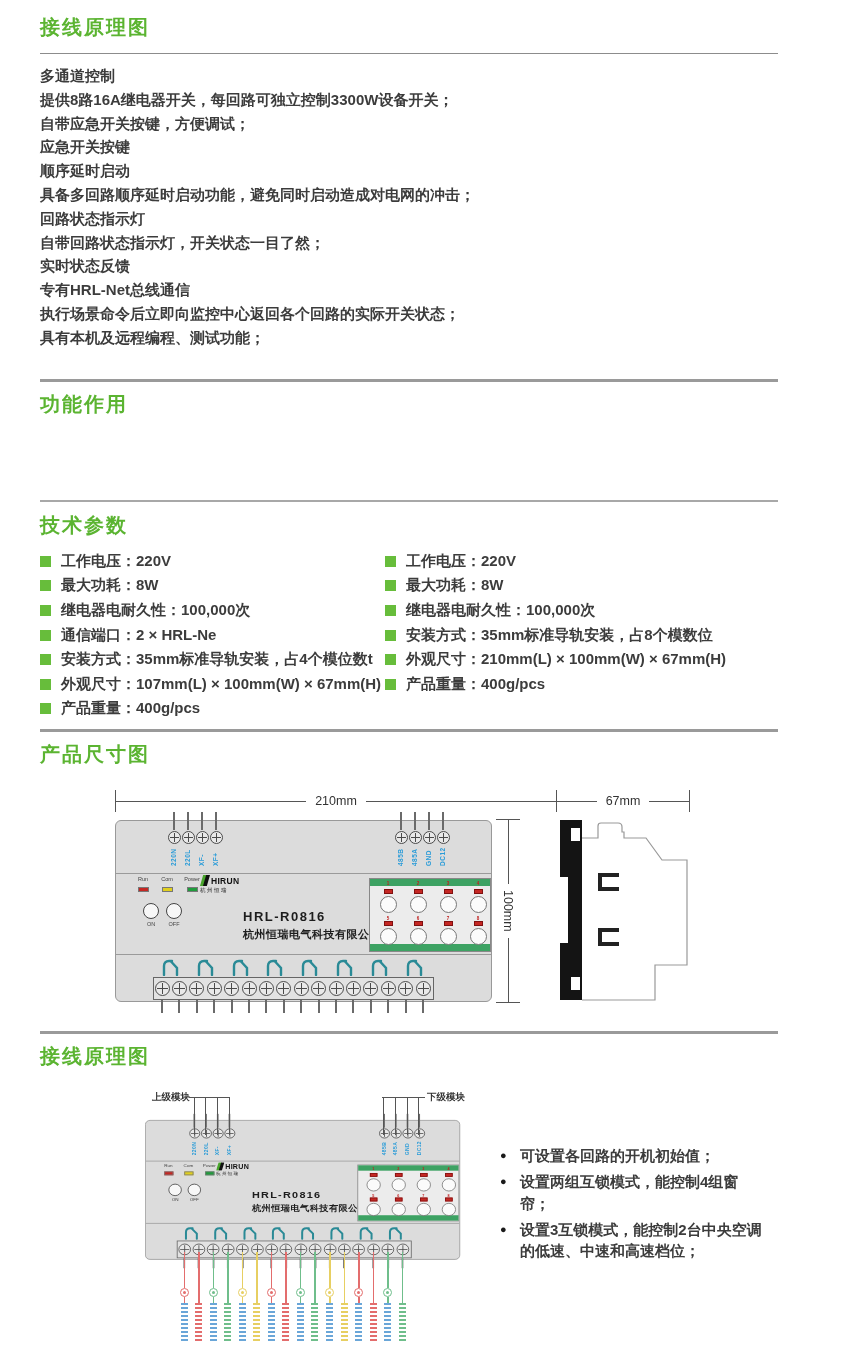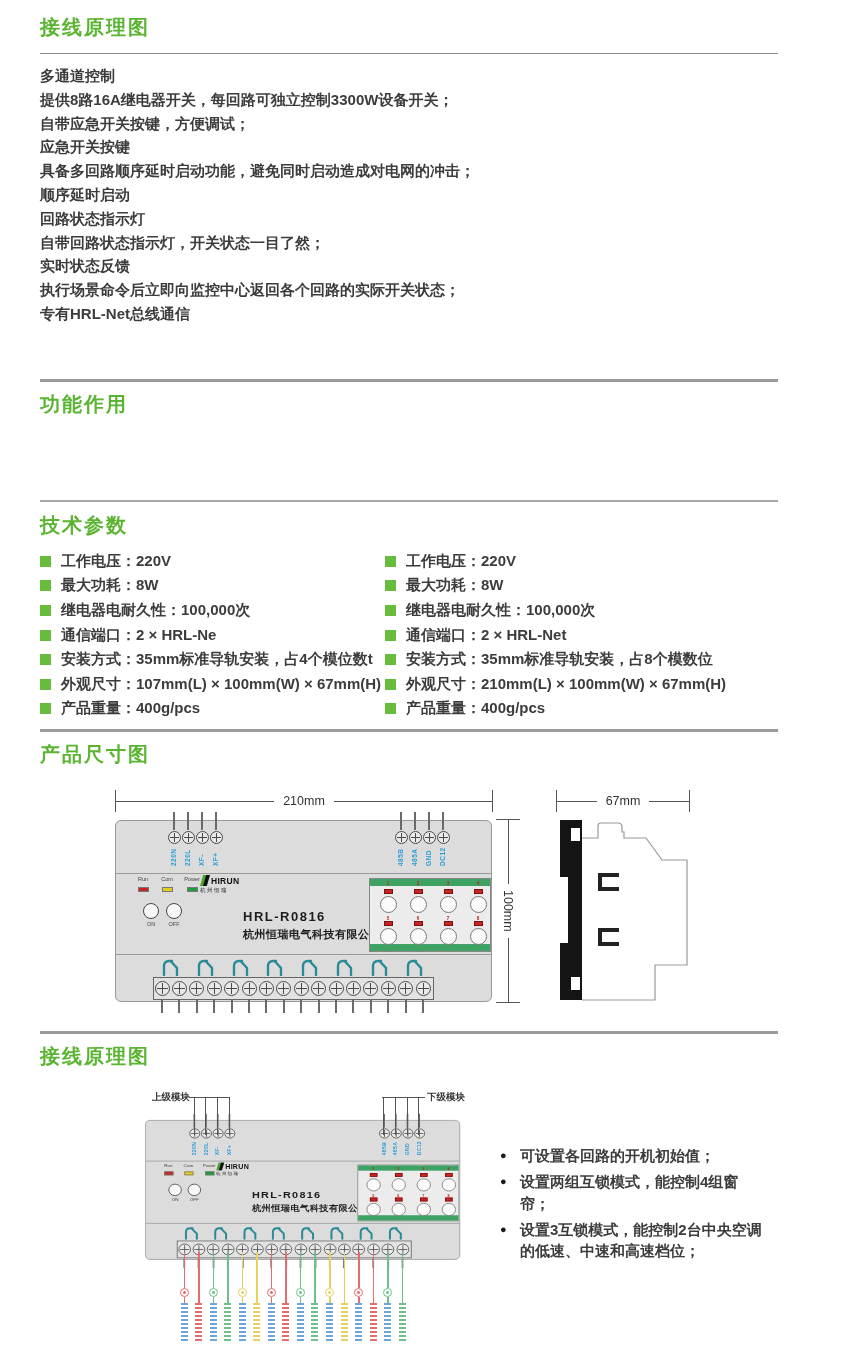--- a/index.html
+++ b/index.html
@@ -79,27 +79,28 @@
 
 <div class="page">
 
   <h2 class="sec-title" style="top:14px;">接线原理图</h2>
   <div class="rule r1" style="top:53px;"></div>
   <div style="position:absolute;left:40px;top:64px;width:742px;">
     <div class="feat-line">多通道控制</div>
     <div class="feat-line">提供8路16A继电器开关，每回路可独立控制3300W设备开关；</div>
     <div class="feat-line">自带应急开关按键，方便调试；</div>
     <div class="feat-line">应急开关按键</div>
+    <div class="feat-line">顺序延时启动</div>
     <div class="feat-line">具备多回路顺序延时启动功能，避免同时启动造成对电网的冲击；</div>
-    <div class="feat-line">顺序延时启动</div>
     <div class="feat-line">回路状态指示灯</div>
     <div class="feat-line">自带回路状态指示灯，开关状态一目了然；</div>
     <div class="feat-line">实时状态反馈</div>
+    <div class="feat-line">专有HRL-Net总线通信</div>
     <div class="feat-line">执行场景命令后立即向监控中心返回各个回路的实际开关状态；</div>
-    <div class="feat-line">专有HRL-Net总线通信</div>
+    <div class="feat-line">具有本机及远程编程、测试功能；</div>
   </div>
 
   <div class="rule r2" style="top:379px;"></div>
   <h2 class="sec-title" style="top:391px;">功能作用</h2>
 
   <div class="rule r3" style="top:500px;"></div>
   <h2 class="sec-title" style="top:512px;">技术参数</h2>
   <div class="spec-col" style="left:40px;">
     <div class="spec-row">
         <span class="sq"></span>
@@ -138,40 +139,36 @@
     <div class="spec-row">
         <span class="sq"></span>
         <span>最大功耗：8W</span>
       </div>
     <div class="spec-row">
         <span class="sq"></span>
         <span>继电器电耐久性：100,000次</span>
       </div>
     <div class="spec-row">
         <span class="sq"></span>
-        <span>通信端口：2 × HRL-Net</span>
-      </div>
-    <div class="spec-row">
-        <span class="sq"></span>
         <span>安装方式：35mm标准导轨安装，占8个模数位</span>
       </div>
     <div class="spec-row">
         <span class="sq"></span>
         <span>外观尺寸：210mm(L) × 100mm(W) × 67mm(H)</span>
       </div>
     <div class="spec-row">
         <span class="sq"></span>
         <span>产品重量：400g/pcs</span>
       </div>
   </div>
 
   <div class="rule r2" style="top:729px;"></div>
   <h2 class="sec-title" style="top:741px;">产品尺寸图</h2>
 
-  <div class="dim-h" style="left:115px;top:789px;width:378px;">
+  <div class="dim-h" style="left:115px;top:789px;width:442px;">
     <div class="tick"></div>
       <div class="dline"></div>
     <div class="dlabel">210mm</div>
     <div class="dline"></div>
       <div class="tick"></div>
   </div>
   <div class="dim-h" style="left:556px;top:789px;width:134px;">
     <div class="tick"></div>
       <div class="dline"></div>
     <div class="dlabel">67mm</div>

